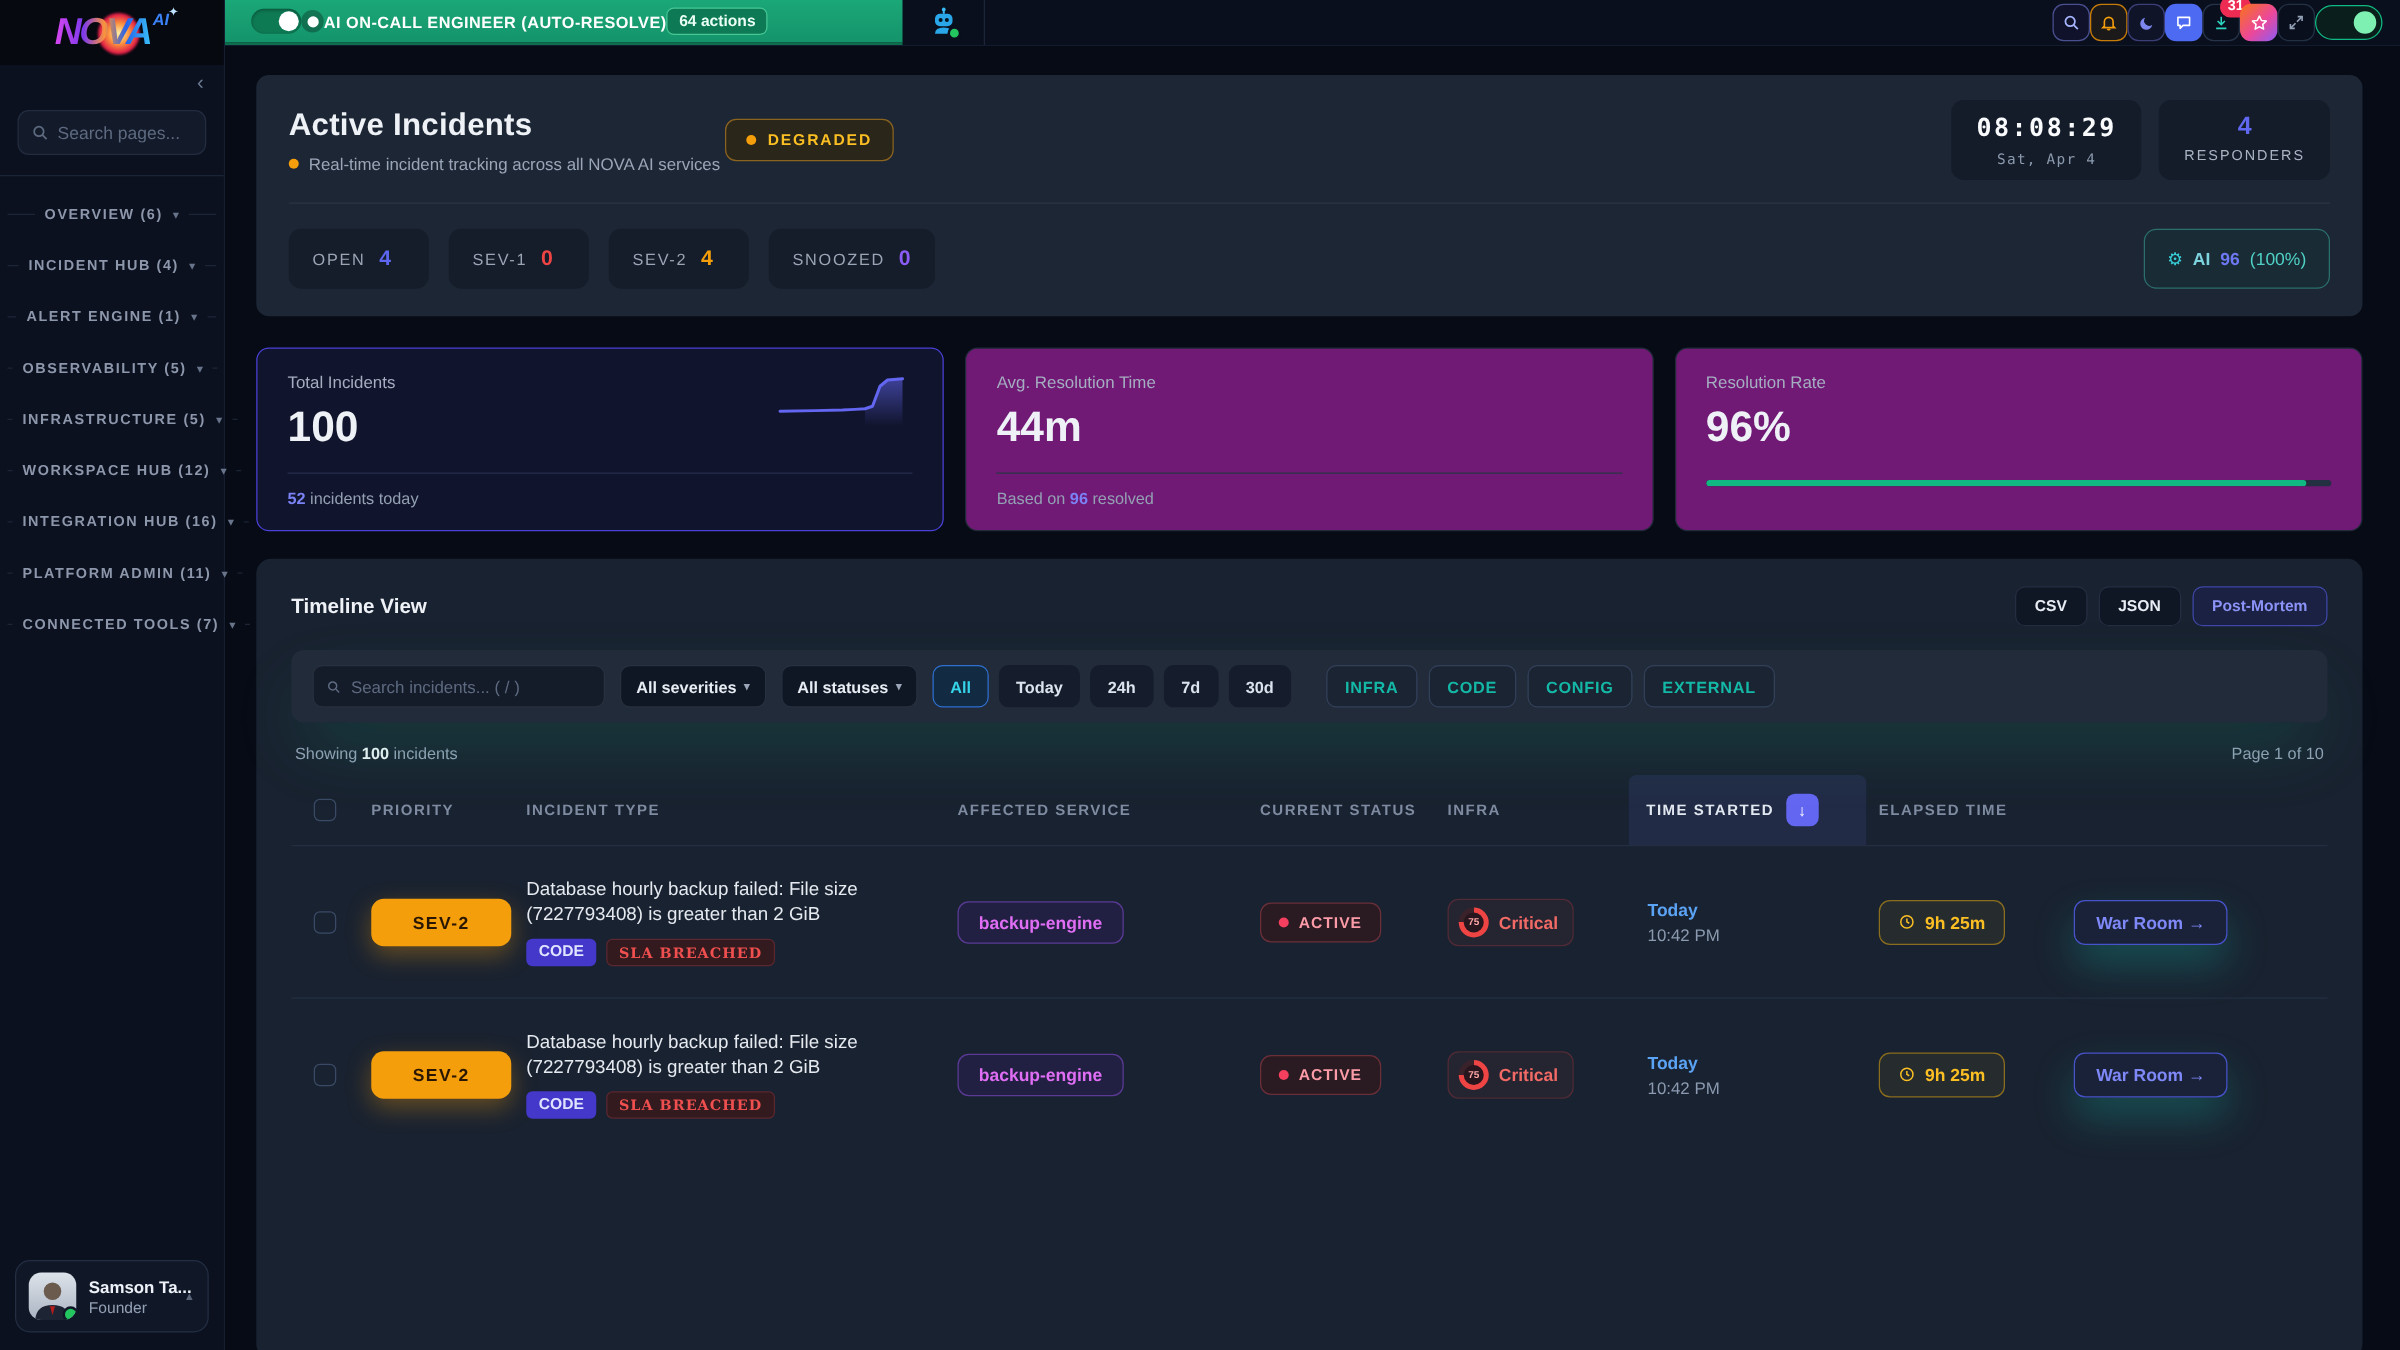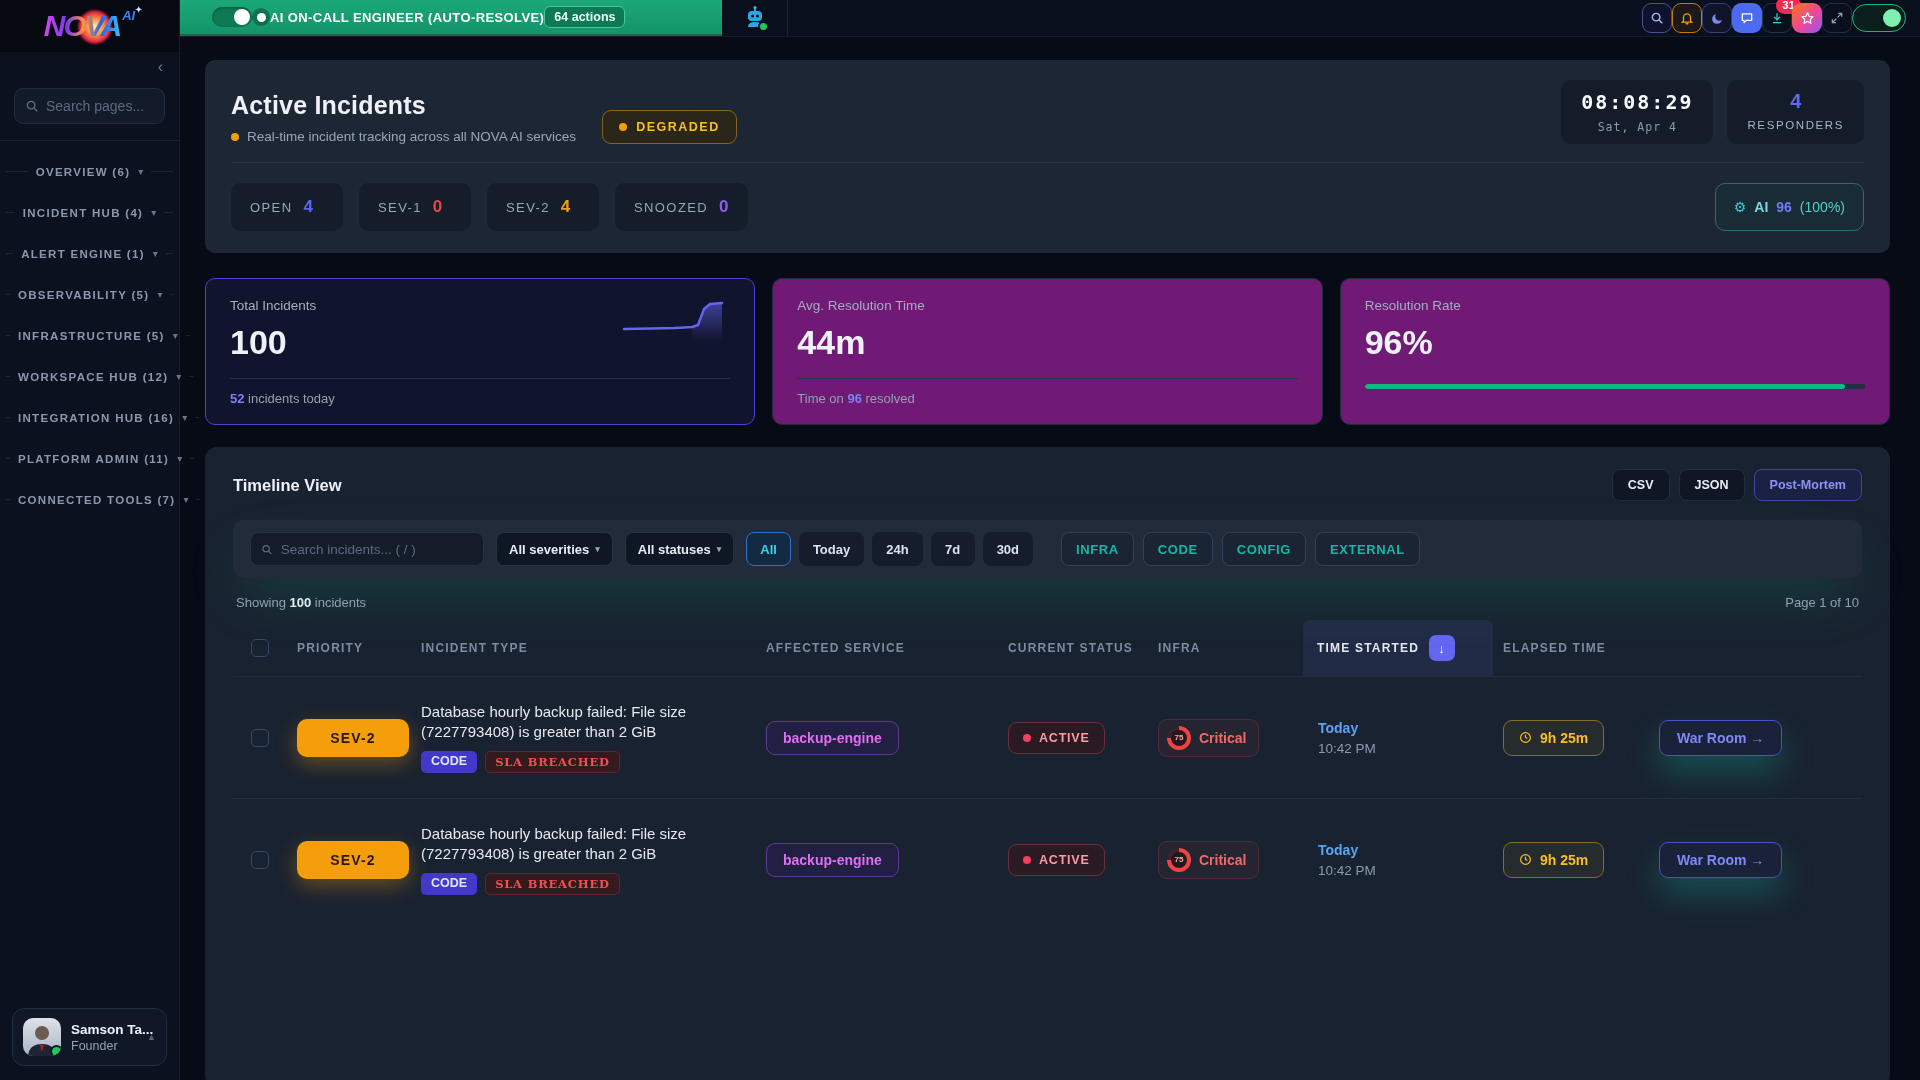--- a/index.html
+++ b/index.html
@@ -45,21 +45,21 @@
   .user-role { color:#94a0b4; font-size:12.5px; margin-top:2px; }
   .user-caret { color:#5b6578; font-size:9px; }
 
   
   .right-col { flex:1; display:flex; flex-direction:column; min-width:0; }
 
   
   .topbar { height:37px; background:#0a0f1d; display:flex; align-items:stretch; flex-shrink:0;
             border-bottom:1px solid #131c2c; }
   .oncall { width:542px; background:linear-gradient(180deg,#1ba878,#14936a); display:flex; align-items:center;
-            padding:0 32px; border-bottom:2px solid #0d6e4e; }
+            padding:0 21px; border-bottom:2px solid #0d6e4e; }
   .oncall-toggle { width:40px; height:20px; border-radius:10px; background:#0e7a54; position:relative;
             cursor:pointer; flex-shrink:0; box-shadow:inset 0 1px 3px rgba(0,0,0,.35); }
   .oncall-toggle .knob { position:absolute; right:2px; top:2px; width:16px; height:16px; border-radius:50%;
             background:#ffffff; }
   .oncall-dot { width:18px; height:18px; border-radius:50%; background:rgba(0,0,0,.28); display:grid;
             place-items:center; flex-shrink:0; cursor:pointer;}
   .oncall-dot span { width:9px; height:9px; border-radius:50%; background:#fff; display:block;}
   .oncall-label { color:#ffffff; font-weight:800; font-size:13px; letter-spacing:.4px; white-space:nowrap; }
   .actions-badge { background:#0d7a55; border:1px solid #45c896; color:#eafff5; font-size:12.5px; font-weight:700;
             border-radius:6px; padding:3px 9px; white-space:nowrap; cursor:pointer;}
@@ -82,21 +82,21 @@
             font-weight:800; border-radius:9px; padding:1px 6px; line-height:15px; }
   .top-toggle { width:54px; height:28px; border:1.5px solid #10b981; border-radius:14px; background:#0a1f1c;
             display:flex; align-items:center; justify-content:flex-end; padding:0 4px; cursor:pointer; }
   .top-toggle .knob { width:18px; height:18px; border-radius:50%; background:#7ef0b2; }
 
   
   .main { flex:1; padding:23px 30px 0 25px; overflow:hidden; background:#070b16; }
 
   
   .head-panel { background:#1d2634; border-radius:10px; padding:0 26px; }
-  .head-top { display:flex; align-items:flex-end; padding:20px 0 18px 0; gap:22px; }
+  .head-top { display:flex; align-items:center; padding:20px 0 18px 0; }
   .page-title { color:#eef2f7; font-size:25px; font-weight:800; letter-spacing:.2px; }
   .subtitle-row { display:flex; align-items:center; gap:8px; margin-top:9px; }
   .dot-amber { width:8px; height:8px; border-radius:50%; background:#f59e0b; }
   .subtitle { color:#9aa6b8; font-size:13.5px; }
   .degraded-badge { border:1px solid #8a6320; background:#2a2619; color:#fbbf24; font-weight:800;
             font-size:12.5px; letter-spacing:1.5px; border-radius:9px; padding:9px 16px;
             display:flex; align-items:center; gap:9px; margin-left:4px; }
   .degraded-badge .dot { width:8px; height:8px; border-radius:50%; background:#f59e0b; }
   .head-right { margin-left:auto; display:flex; gap:14px; }
   .clock-box,.resp-box { background:#141c29; border-radius:10px; padding:10px 20px; text-align:center; min-width:130px;}
@@ -428,21 +428,21 @@
             <path d="M70 30 L76 28 L82 12 L88 7 L100 6 L100 44 L70 44 Z" fill="url(#sparkfill)"></path>
             <polyline points="2,32 30,31.5 52,31 62,30.5 70,30 76,28 82,12 88,7 100,6" fill="none" stroke="#6366f1" stroke-width="2.4" stroke-linejoin="round" stroke-linecap="round"></polyline>
           </svg>
           <div class="mcard-div"></div>
           <div class="mcard-foot"><span class="foot-accent">52</span><span> incidents today</span></div>
         </div>
         <div class="mcard mcard-plain">
           <div class="mcard-label">Avg. Resolution Time</div>
           <div class="mcard-value">44m</div>
           <div class="mcard-div"></div>
-          <div class="mcard-foot"><span>Time on </span><span class="foot-accent">96</span><span> resolved</span></div>
+          <div class="mcard-foot"><span>Based on </span><span class="foot-accent">96</span><span> resolved</span></div>
         </div>
         <div class="mcard mcard-plain">
           <div class="mcard-label">Resolution Rate</div>
           <div class="mcard-value">96%</div>
           <div class="progress-track">
             <div class="progress-fill" style="width: 96%;"></div>
           </div>
         </div>
       </section>
 

